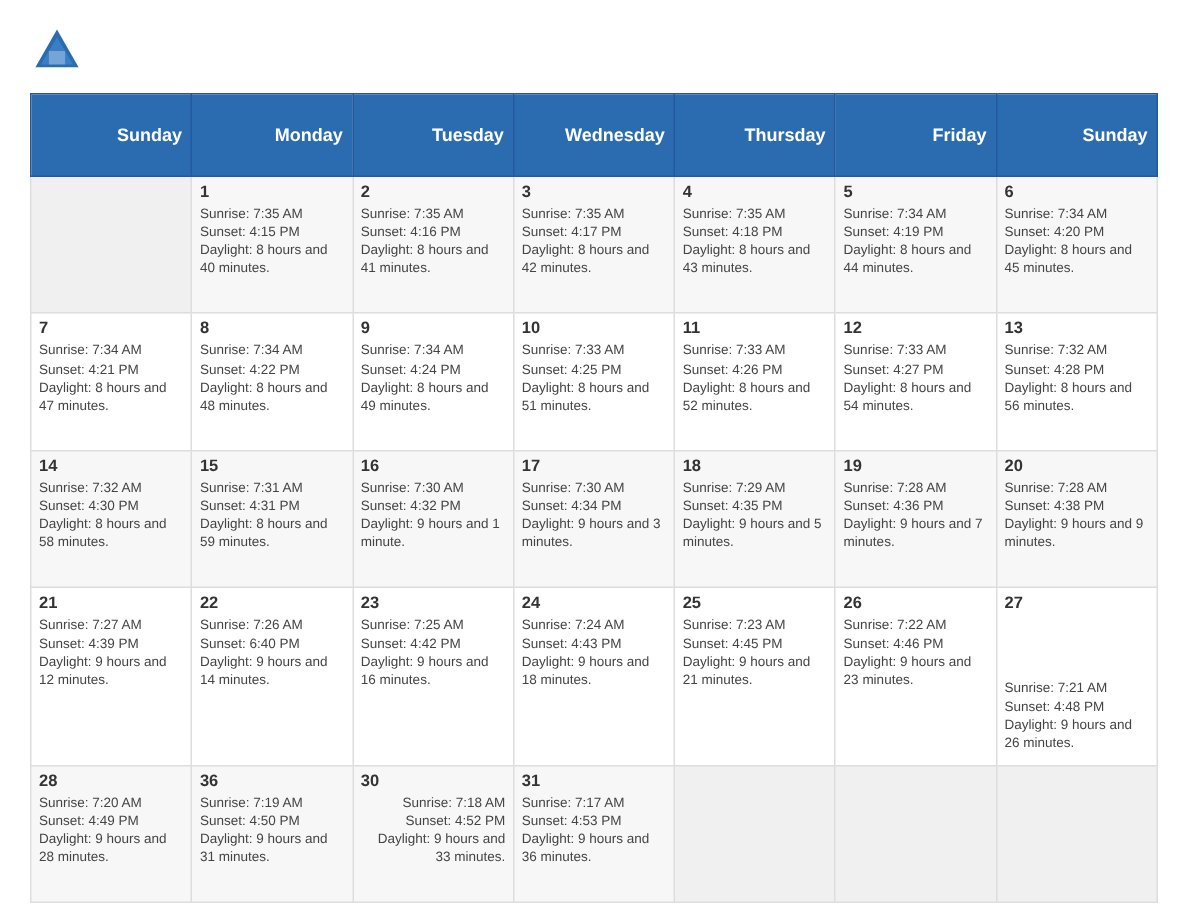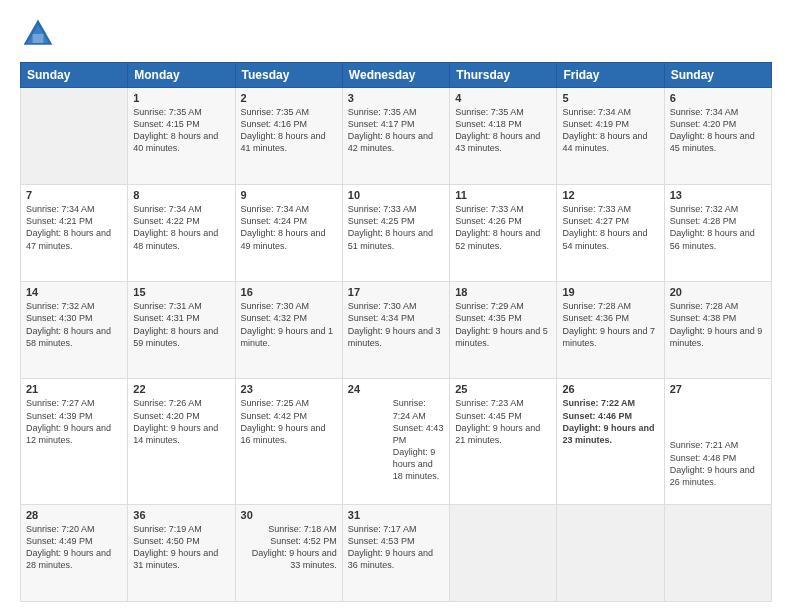--- a/index.html
+++ b/index.html
@@ -63,22 +63,22 @@
     table {
       width: 100%;
       border-collapse: collapse;
       flex: 1;
     }
     thead tr th {
       background: #2b6cb0;
       color: #fff;
       font-size: 12px;
       font-weight: bold;
-      padding: 5px 6px;
-      text-align: left;
+      padding: 20px 6px;
+      text-align: right;
       border: 1px solid #2558a0;
     }
     tbody tr {
       background: #fff;
     }
     tbody tr:nth-child(odd) {
       background: #f7f7f7;
     }
     tbody td {
       border: 1px solid #ddd;
@@ -269,44 +269,44 @@
         <tr>
           <td>
             <span class="day-number">21</span>
             <div class="day-info" style="white-space: pre-line;">Sunrise: 7:27 AM
 Sunset: 4:39 PM
 Daylight: 9 hours and 12 minutes.</div>
           </td>
           <td>
             <span class="day-number">22</span>
             <div class="day-info" style="white-space: pre-line;">Sunrise: 7:26 AM
-Sunset: 4:20 PM
+Sunset: 6:40 PM
 Daylight: 9 hours and 14 minutes.</div>
           </td>
           <td>
             <span class="day-number">23</span>
             <div class="day-info" style="white-space: pre-line;">Sunrise: 7:25 AM
 Sunset: 4:42 PM
 Daylight: 9 hours and 16 minutes.</div>
           </td>
           <td>
             <span class="day-number">24</span>
-            <div class="day-info" style="white-space: pre-line; margin-left: 45px;">Sunrise: 7:24 AM
+            <div class="day-info" style="white-space: pre-line;">Sunrise: 7:24 AM
 Sunset: 4:43 PM
 Daylight: 9 hours and 18 minutes.</div>
           </td>
           <td>
             <span class="day-number">25</span>
             <div class="day-info" style="white-space: pre-line;">Sunrise: 7:23 AM
 Sunset: 4:45 PM
 Daylight: 9 hours and 21 minutes.</div>
           </td>
           <td>
             <span class="day-number">26</span>
-            <div class="day-info" style="white-space: pre-line; font-weight: bold;">Sunrise: 7:22 AM
+            <div class="day-info" style="white-space: pre-line;">Sunrise: 7:22 AM
 Sunset: 4:46 PM
 Daylight: 9 hours and 23 minutes.</div>
           </td>
           <td>
             <span class="day-number">27</span>
             <div class="day-info" style="white-space: pre-line; margin-top: 44px;">Sunrise: 7:21 AM
 Sunset: 4:48 PM
 Daylight: 9 hours and 26 minutes.</div>
           </td>
         </tr>

